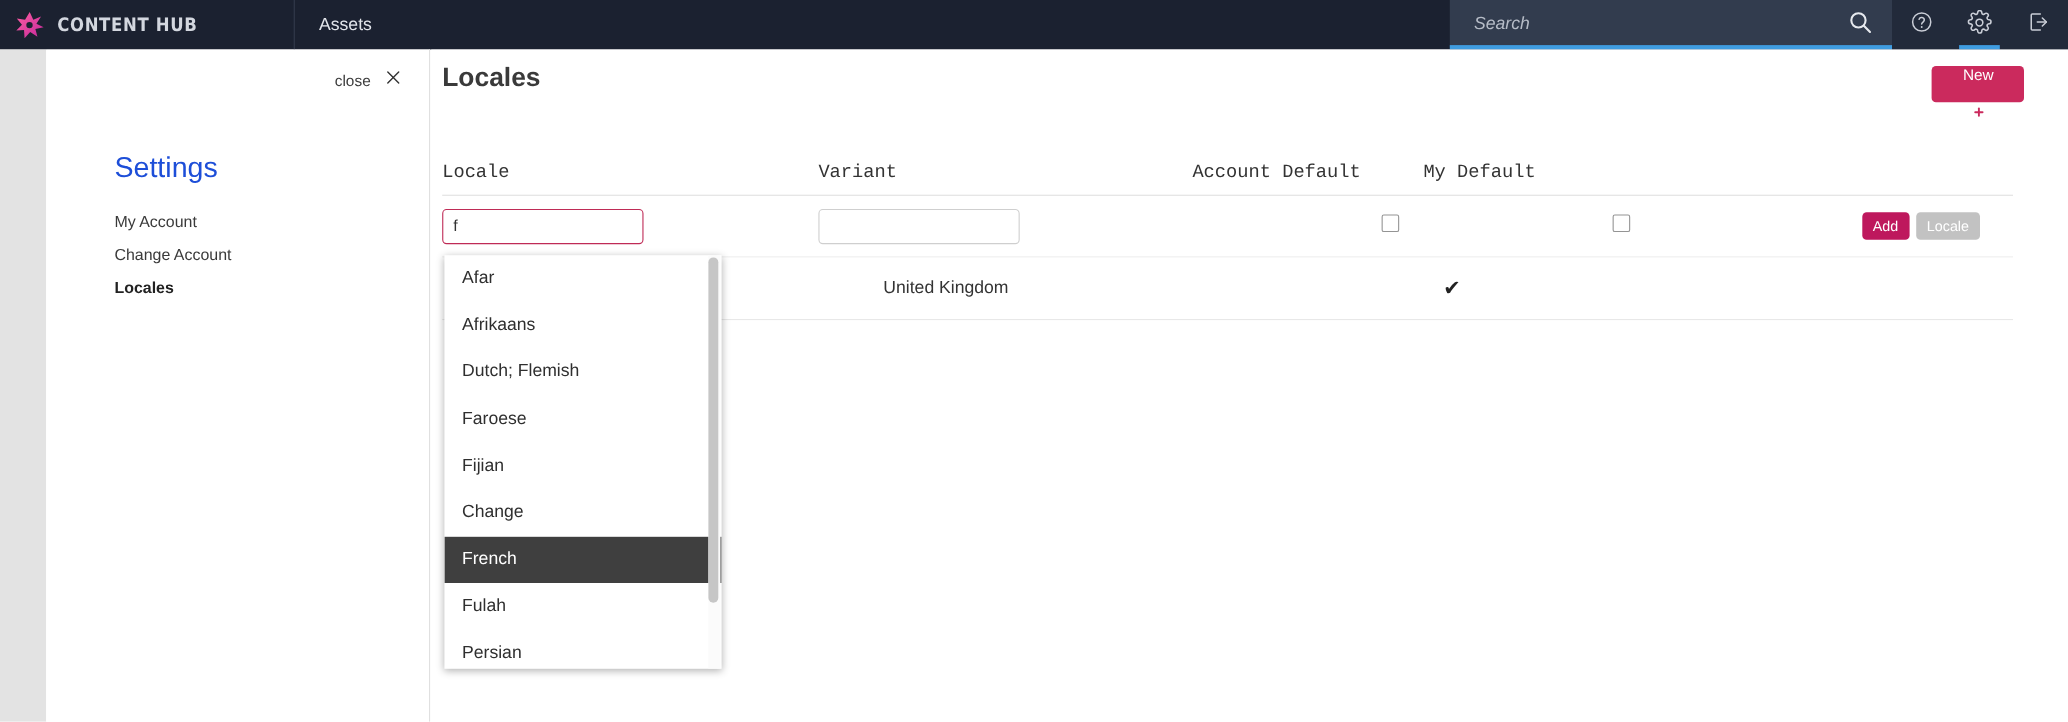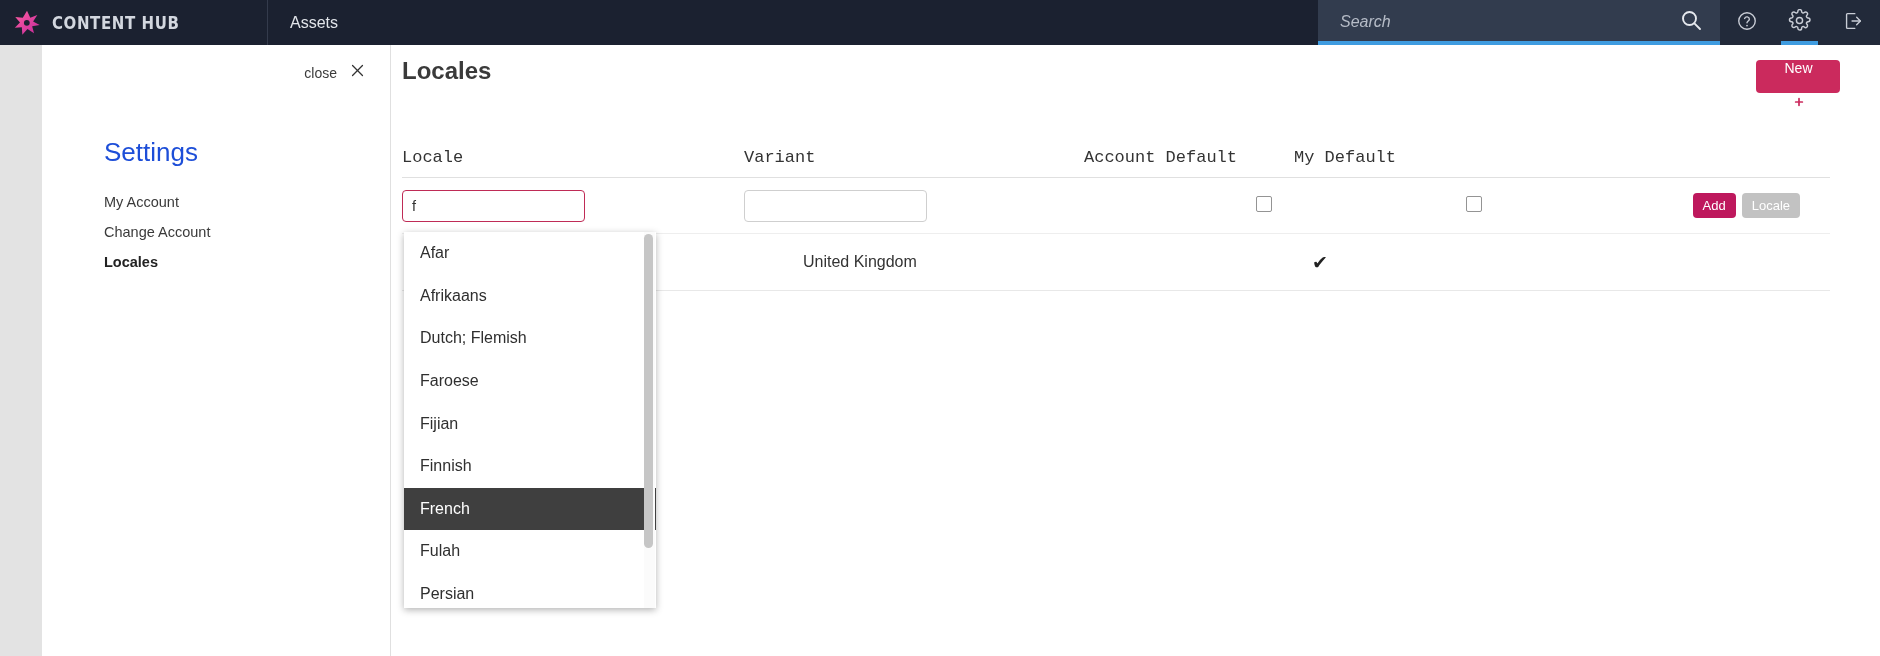--- a/index.html
+++ b/index.html
@@ -369,20 +369,20 @@
 
   </div>
 </div>
 
 <div class="dropdown">
   <div class="dd-item">Afar</div>
   <div class="dd-item">Afrikaans</div>
   <div class="dd-item">Dutch; Flemish</div>
   <div class="dd-item">Faroese</div>
   <div class="dd-item">Fijian</div>
-  <div class="dd-item">Finnish</div>
+  <div class="dd-item">Change</div>
   <div class="dd-item selected">French</div>
   <div class="dd-item">Fulah</div>
   <div class="dd-item">Persian</div>
   <div class="dd-scroll-track">
     <div class="dd-scroll-thumb"></div>
   </div>
 </div>
 
 </body></html>

